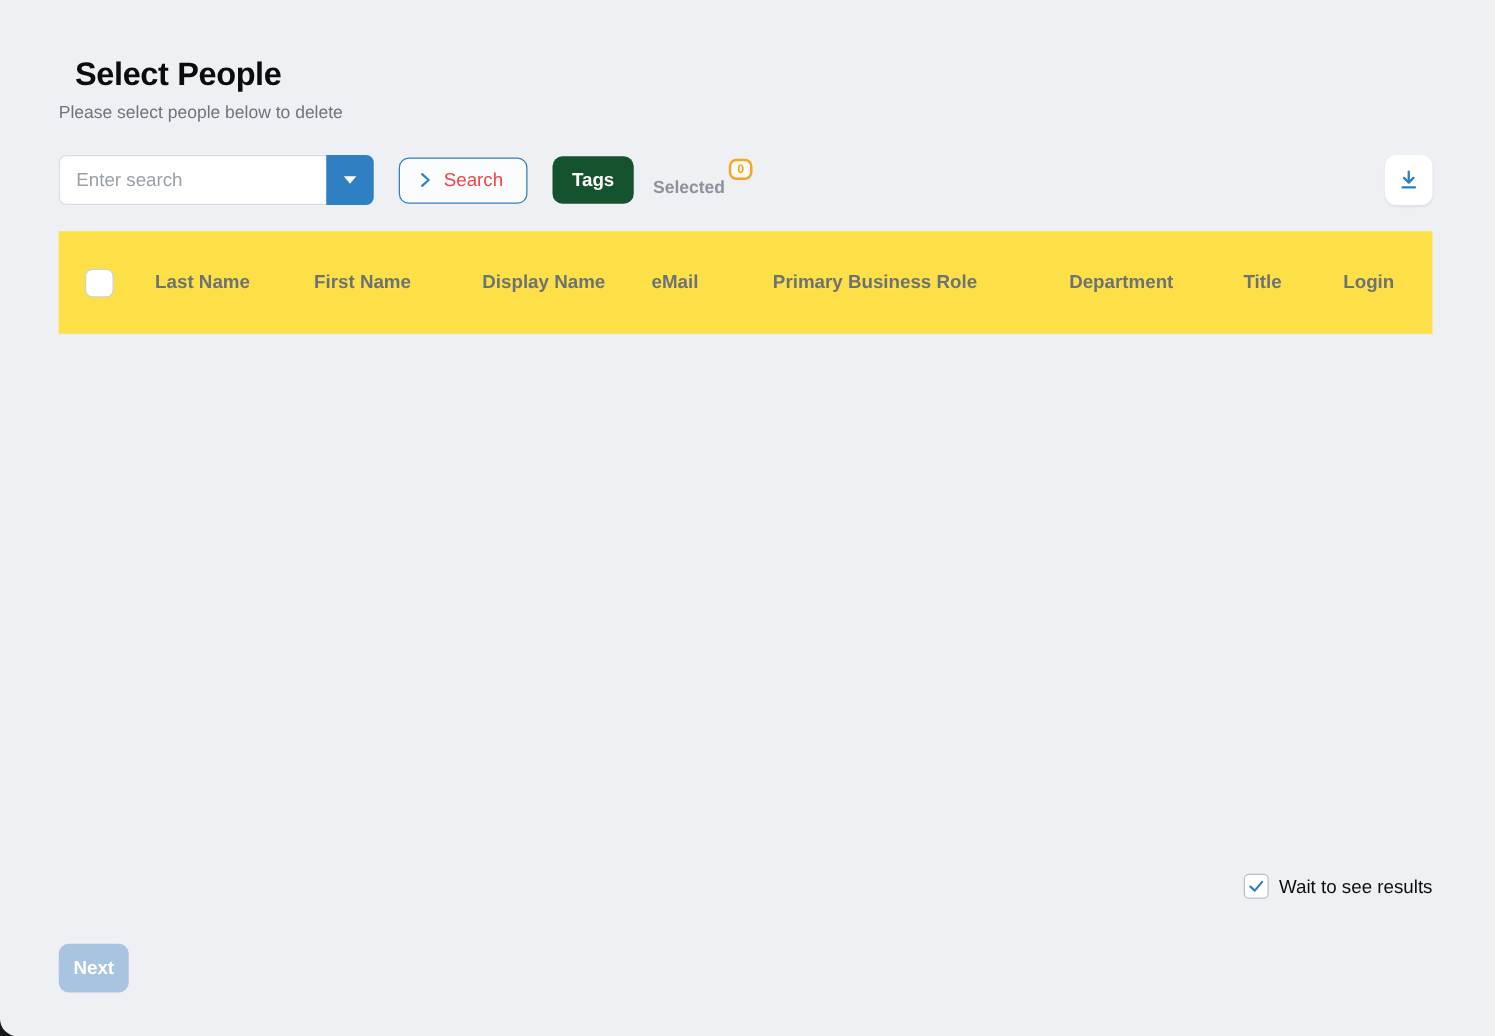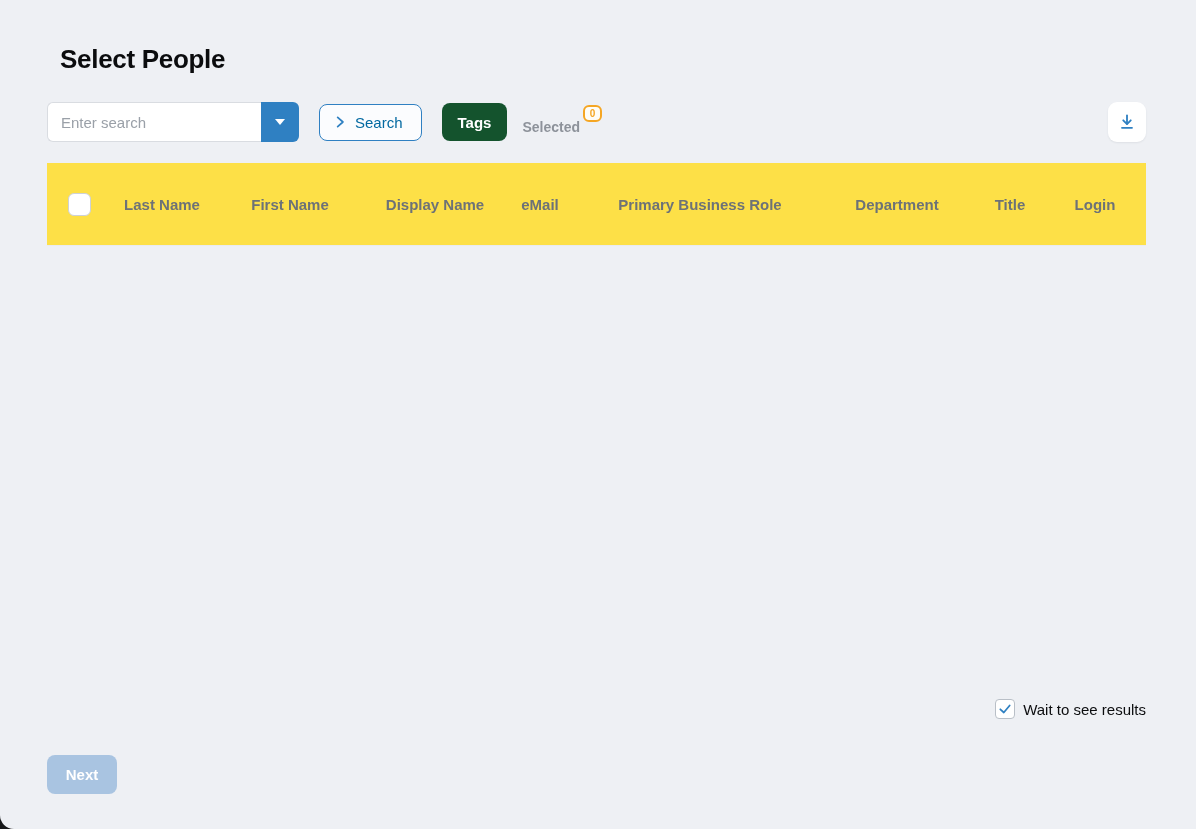--- a/index.html
+++ b/index.html
@@ -59,21 +59,21 @@
     border-left:5px solid transparent;
     border-right:5px solid transparent;
     border-top:6px solid #ffffff;
   }
   .search-btn {
     margin-left:20px;
     height:37px; padding:0 18px 0 13px;
     background:#fbfcfe;
     border:1px solid #2f80c2; border-radius:8px;
     display:flex; align-items:center; gap:8px;
-    color:#0369a1; font-size:15px; font-weight:400;
+    color:#ef4444; font-size:15px; font-weight:400;
     font-family:"Liberation Sans", sans-serif;
     cursor:pointer;
   }
   .tags-btn {
     margin-left:20px;
     height:38px; padding:0 16px;
     background:#14532d; border:none; border-radius:8px;
     color:#ffffff; font-size:15px; font-weight:700;
     font-family:"Liberation Sans", sans-serif;
     cursor:pointer;
@@ -142,34 +142,35 @@
     border:1px solid #b9bfc7; border-radius:4px;
     display:flex; align-items:center; justify-content:center;
     cursor:pointer;
   }
   .wait-label {
     margin-left:8px;
     font-size:15px; color:#0c0d0f;
   }
   .next-btn {
     position:absolute; left:47px; top:755px;
-    width:70px; height:39px;
+    width:56px; height:39px;
     background:#a9c4e1; border:none; border-radius:8px;
     color:#ffffff; font-size:15px; font-weight:700;
     font-family:"Liberation Sans", sans-serif;
     cursor:default;
   }
 </style>
 </head>
 <body>
 
 <div class="app">
   <div class="content">
 
     <div class="page-title">Select People</div>
+    <div class="page-subtitle">Please select people below to delete</div>
 
     <div class="toolbar">
       <div class="search-group">
         <input class="search-input" type="text" placeholder="Enter search" style="">
         <button class="dropdown-btn">
           <span class="caret-down"></span>
         </button>
       </div>
 
       <button class="search-btn">

